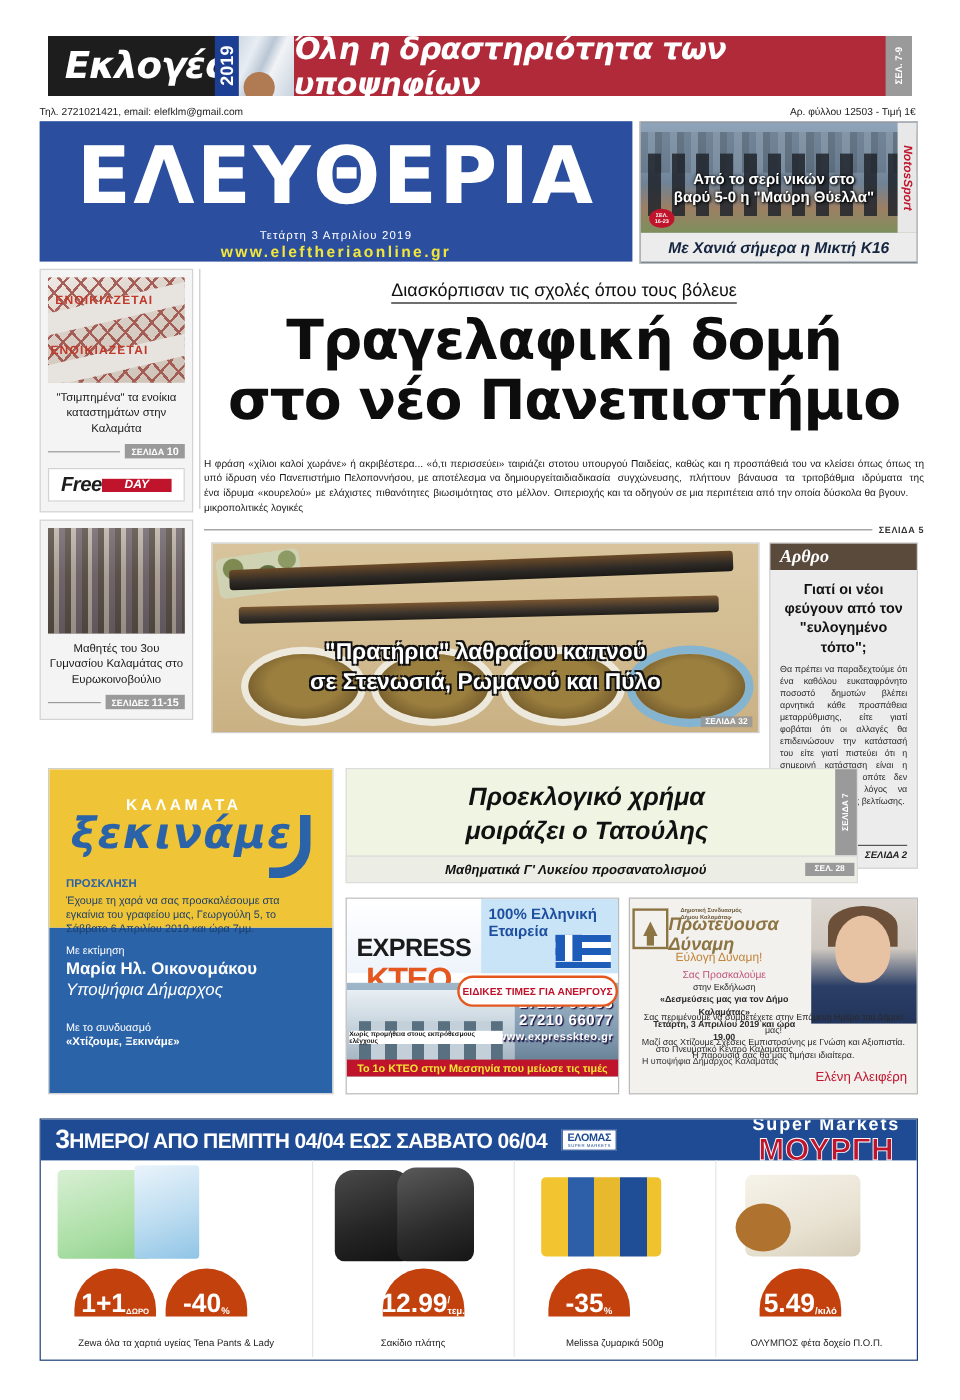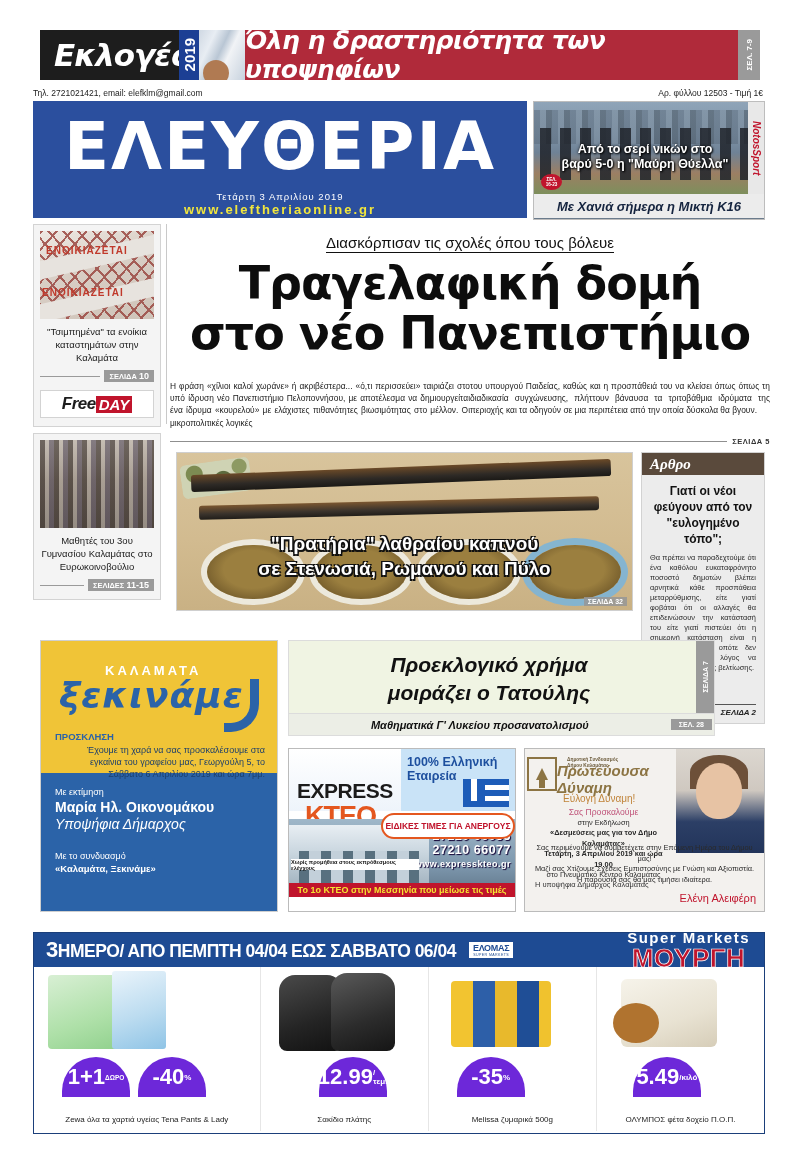--- a/index.html
+++ b/index.html
@@ -53,21 +53,21 @@
   .lc-photo.rent:before{content:"";position:absolute;inset:0;
       background:repeating-linear-gradient(48deg,transparent 0 9px,#9c4a44 9px 11px),repeating-linear-gradient(-48deg,transparent 0 9px,#9c4a44 9px 11px);opacity:.85;}
   .lc-redtext{position:absolute;z-index:3;color:#c0392b;font-weight:bold;font-size:10px;letter-spacing:1px;}
   .lc-cap{margin-top:6px;text-align:center;font-size:9.5px;line-height:13px;color:#1a1a1a;}
   .pagetab{margin-top:6px;display:flex;align-items:center;gap:4px;}
   .pagetab .ln{flex:1;height:1px;background:#9a9a9a;}
   .pagetab .pt{background:#9a9a9a;color:#fff;font-size:7.5px;font-weight:bold;padding:1px 5px;}
   .pagetab .pt b{color:#fff;font-size:9px;}
   .freeday{margin-top:8px;display:flex;align-items:center;justify-content:center;background:#fff;border:1px solid #d3d3d3;padding:3px 0;}
   .freeday .f1{font-size:17px;font-weight:bold;color:#1d1d1d;font-style:italic;letter-spacing:-.5px;}
-  .freeday .f2{font-size:15px;font-weight:bold;color:#fff;background:#c0142c;padding:0 3px;font-style:italic;}
+  .freeday .f2{font-size:10px;font-weight:bold;color:#fff;background:#c0142c;padding:0 19px;font-style:italic;}
   .lc-photo.students{background:linear-gradient(180deg,#b9b2a8 0%,#8d8378 45%,#6f675e 100%);}
   .lc-photo.students:before{content:"";position:absolute;inset:0;
       background:repeating-linear-gradient(90deg,rgba(50,40,35,.55) 0 5px,rgba(220,210,200,.35) 5px 9px,rgba(80,70,90,.5) 9px 14px);}
 
   
   .rule-v{position:absolute;left:166px;top:224px;width:1px;height:200px;background:#c9c9c9;}
   .kicker{position:absolute;left:170px;top:234px;width:600px;text-align:center;font-size:15px;font-weight:normal;color:#111;}
   .kicker span{border-bottom:1.5px solid #111;padding-bottom:1px;}
   .headline{position:absolute;left:170px;top:258px;width:600px;text-align:center;font-size:46px;font-weight:bold;line-height:50px;color:#0d0d0d;letter-spacing:-1px;font-family:"DejaVu Sans",sans-serif;}
   .lead{position:absolute;left:170px;top:380px;width:600px;display:flex;}
@@ -104,21 +104,21 @@
   .art-foot .pt{text-align:right;font-size:8px;font-weight:bold;font-style:italic;color:#222;}
 
   
   .ybox{position:absolute;left:40px;top:640px;width:236px;height:270px;border:1px solid #cfcfcf;overflow:hidden;}
   .yb-top{height:132px;background:#f0c437;position:relative;}
   .yb-kal{position:absolute;left:64px;top:22px;color:#fff;font-size:13px;font-weight:bold;letter-spacing:3px;}
   .yb-xek{position:absolute;left:18px;top:34px;color:#2b63a8;font-size:36px;font-weight:bold;font-style:italic;letter-spacing:1px;font-family:"DejaVu Sans",sans-serif;}
   .yb-swoosh{position:absolute;right:18px;top:38px;width:26px;height:44px;border-right:9px solid #2b63a8;border-bottom:9px solid #2b63a8;border-radius:0 0 28px 0;}
   .yb-inv{position:absolute;left:14px;top:90px;right:12px;}
   .yb-inv .h{font-size:9.5px;font-weight:bold;color:#2b63a8;margin-bottom:2px;}
-  .yb-inv .t{font-size:9px;line-height:12px;color:#1d3f6b;text-align:right;}
+  .yb-inv .t{font-size:9px;line-height:12px;color:#1d3f6b;}
   .yb-bot{height:138px;background:#2b63a8;color:#fff;padding:14px 14px 0 14px;box-sizing:border-box;}
   .yb-bot .l1{font-size:9px;margin-bottom:2px;}
   .yb-bot .l2{font-size:14px;font-weight:bold;margin-bottom:1px;}
   .yb-bot .l3{font-size:14px;font-style:italic;margin-bottom:19px;}
   .yb-bot .l4{font-size:9px;margin-bottom:2px;}
   .yb-bot .l5{font-size:9.5px;font-weight:bold;}
 
   
   .mbox{position:absolute;left:288px;top:640px;width:425px;height:72px;background:#f0f4e3;border:1px solid #dcdcdc;}
   .mbox .t{position:absolute;left:20px;top:10px;width:360px;text-align:center;font-size:21px;font-weight:bold;font-style:italic;line-height:28px;color:#111;}
@@ -176,21 +176,21 @@
   .sm-elomas{margin-left:12px;background:#fff;border:1px solid #1e4b93;padding:1px 4px;text-align:center;}
   .sm-elomas .e1{font-size:9px;font-weight:bold;color:#1e4b93;letter-spacing:-.3px;}
   .sm-elomas .e2{font-size:3.6px;color:#1e4b93;letter-spacing:.4px;}
   .sm-right{margin-left:auto;margin-right:14px;text-align:center;}
   .sm-right .s1{color:#fff;font-size:15px;font-weight:bold;letter-spacing:1.5px;line-height:16px;}
   .sm-right .s2{color:#c0142c;font-size:26px;font-weight:bold;letter-spacing:.5px;line-height:24px;-webkit-text-stroke:.7px #fff;}
   .sm-grid{display:flex;height:164px;}
   .sm-cell{flex:1;position:relative;border-right:1px solid #e6e6e6;}
   .sm-cell:last-child{border-right:none;}
   .sm-img{height:86px;margin:4px 8px 0 8px;position:relative;}
-  .badge{position:absolute;width:68px;height:40px;border-radius:34px 34px 0 0;background:#6d28d9;color:#fff;display:flex;align-items:center;justify-content:center;bottom:0;}
+  .badge{position:absolute;width:68px;height:40px;border-radius:34px 34px 0 0;background:#c2410c;color:#fff;display:flex;align-items:flex-end;justify-content:center;bottom:0;}
   .badge .big{font-size:22px;font-weight:bold;line-height:22px;}
   .badge .sup{font-size:8px;font-weight:bold;}
   .badge .sub{font-size:6.5px;font-weight:bold;}
   .sm-cap{position:absolute;left:0;bottom:6px;width:100%;text-align:center;font-size:8px;line-height:10px;color:#222;}
 
   .prod-tena{position:absolute;left:6px;top:4px;width:78px;height:74px;background:linear-gradient(160deg,#d8efd4 0%,#aee0a8 60%,#8fd08c 100%);border-radius:4px;}
   .prod-tena2{position:absolute;left:70px;top:0px;width:54px;height:78px;background:linear-gradient(160deg,#eaf4fb 0%,#bcdcf0 55%,#8fc4e6 100%);border-radius:3px;}
   .prod-bag{position:absolute;left:10px;top:4px;width:64px;height:76px;background:linear-gradient(160deg,#4a4a4a 0%,#242424 60%,#111 100%);border-radius:16px 16px 8px 8px;}
   .prod-bag2{position:absolute;left:62px;top:2px;width:64px;height:78px;background:linear-gradient(160deg,#5a5a5a 0%,#2c2c2c 60%,#151515 100%);border-radius:16px 16px 8px 8px;}
   .prod-pasta{position:absolute;left:14px;top:10px;width:100px;height:66px;background:
@@ -331,21 +331,21 @@
       <div class="yb-inv">
         <div class="h">ΠΡΟΣΚΛΗΣΗ</div>
         <div class="t">Έχουμε τη χαρά να σας προσκαλέσουμε στα εγκαίνια του γραφείου μας, Γεωργούλη 5, το Σάββατο 6 Απριλίου 2019 και ώρα 7μμ.</div>
       </div>
     </div>
     <div class="yb-bot">
       <div class="l1">Με εκτίμηση</div>
       <div class="l2">Μαρία Ηλ. Οικονομάκου</div>
       <div class="l3">Υποψήφια Δήμαρχος</div>
       <div class="l4">Με το συνδυασμό</div>
-      <div class="l5">«Καλαμάτα, Ξεκινάμε»</div>
+      <div class="l5">«Χτίζουμε, Ξεκινάμε»</div>
     </div>
   </div>
 
   <div class="mbox">
     <div class="t">
       <div>Προεκλογικό χρήμα</div>
       <div>μοιράζει ο Τατούλης</div>
     </div>
     <div class="vtab">
         <span>ΣΕΛΙΔΑ 7</span>

